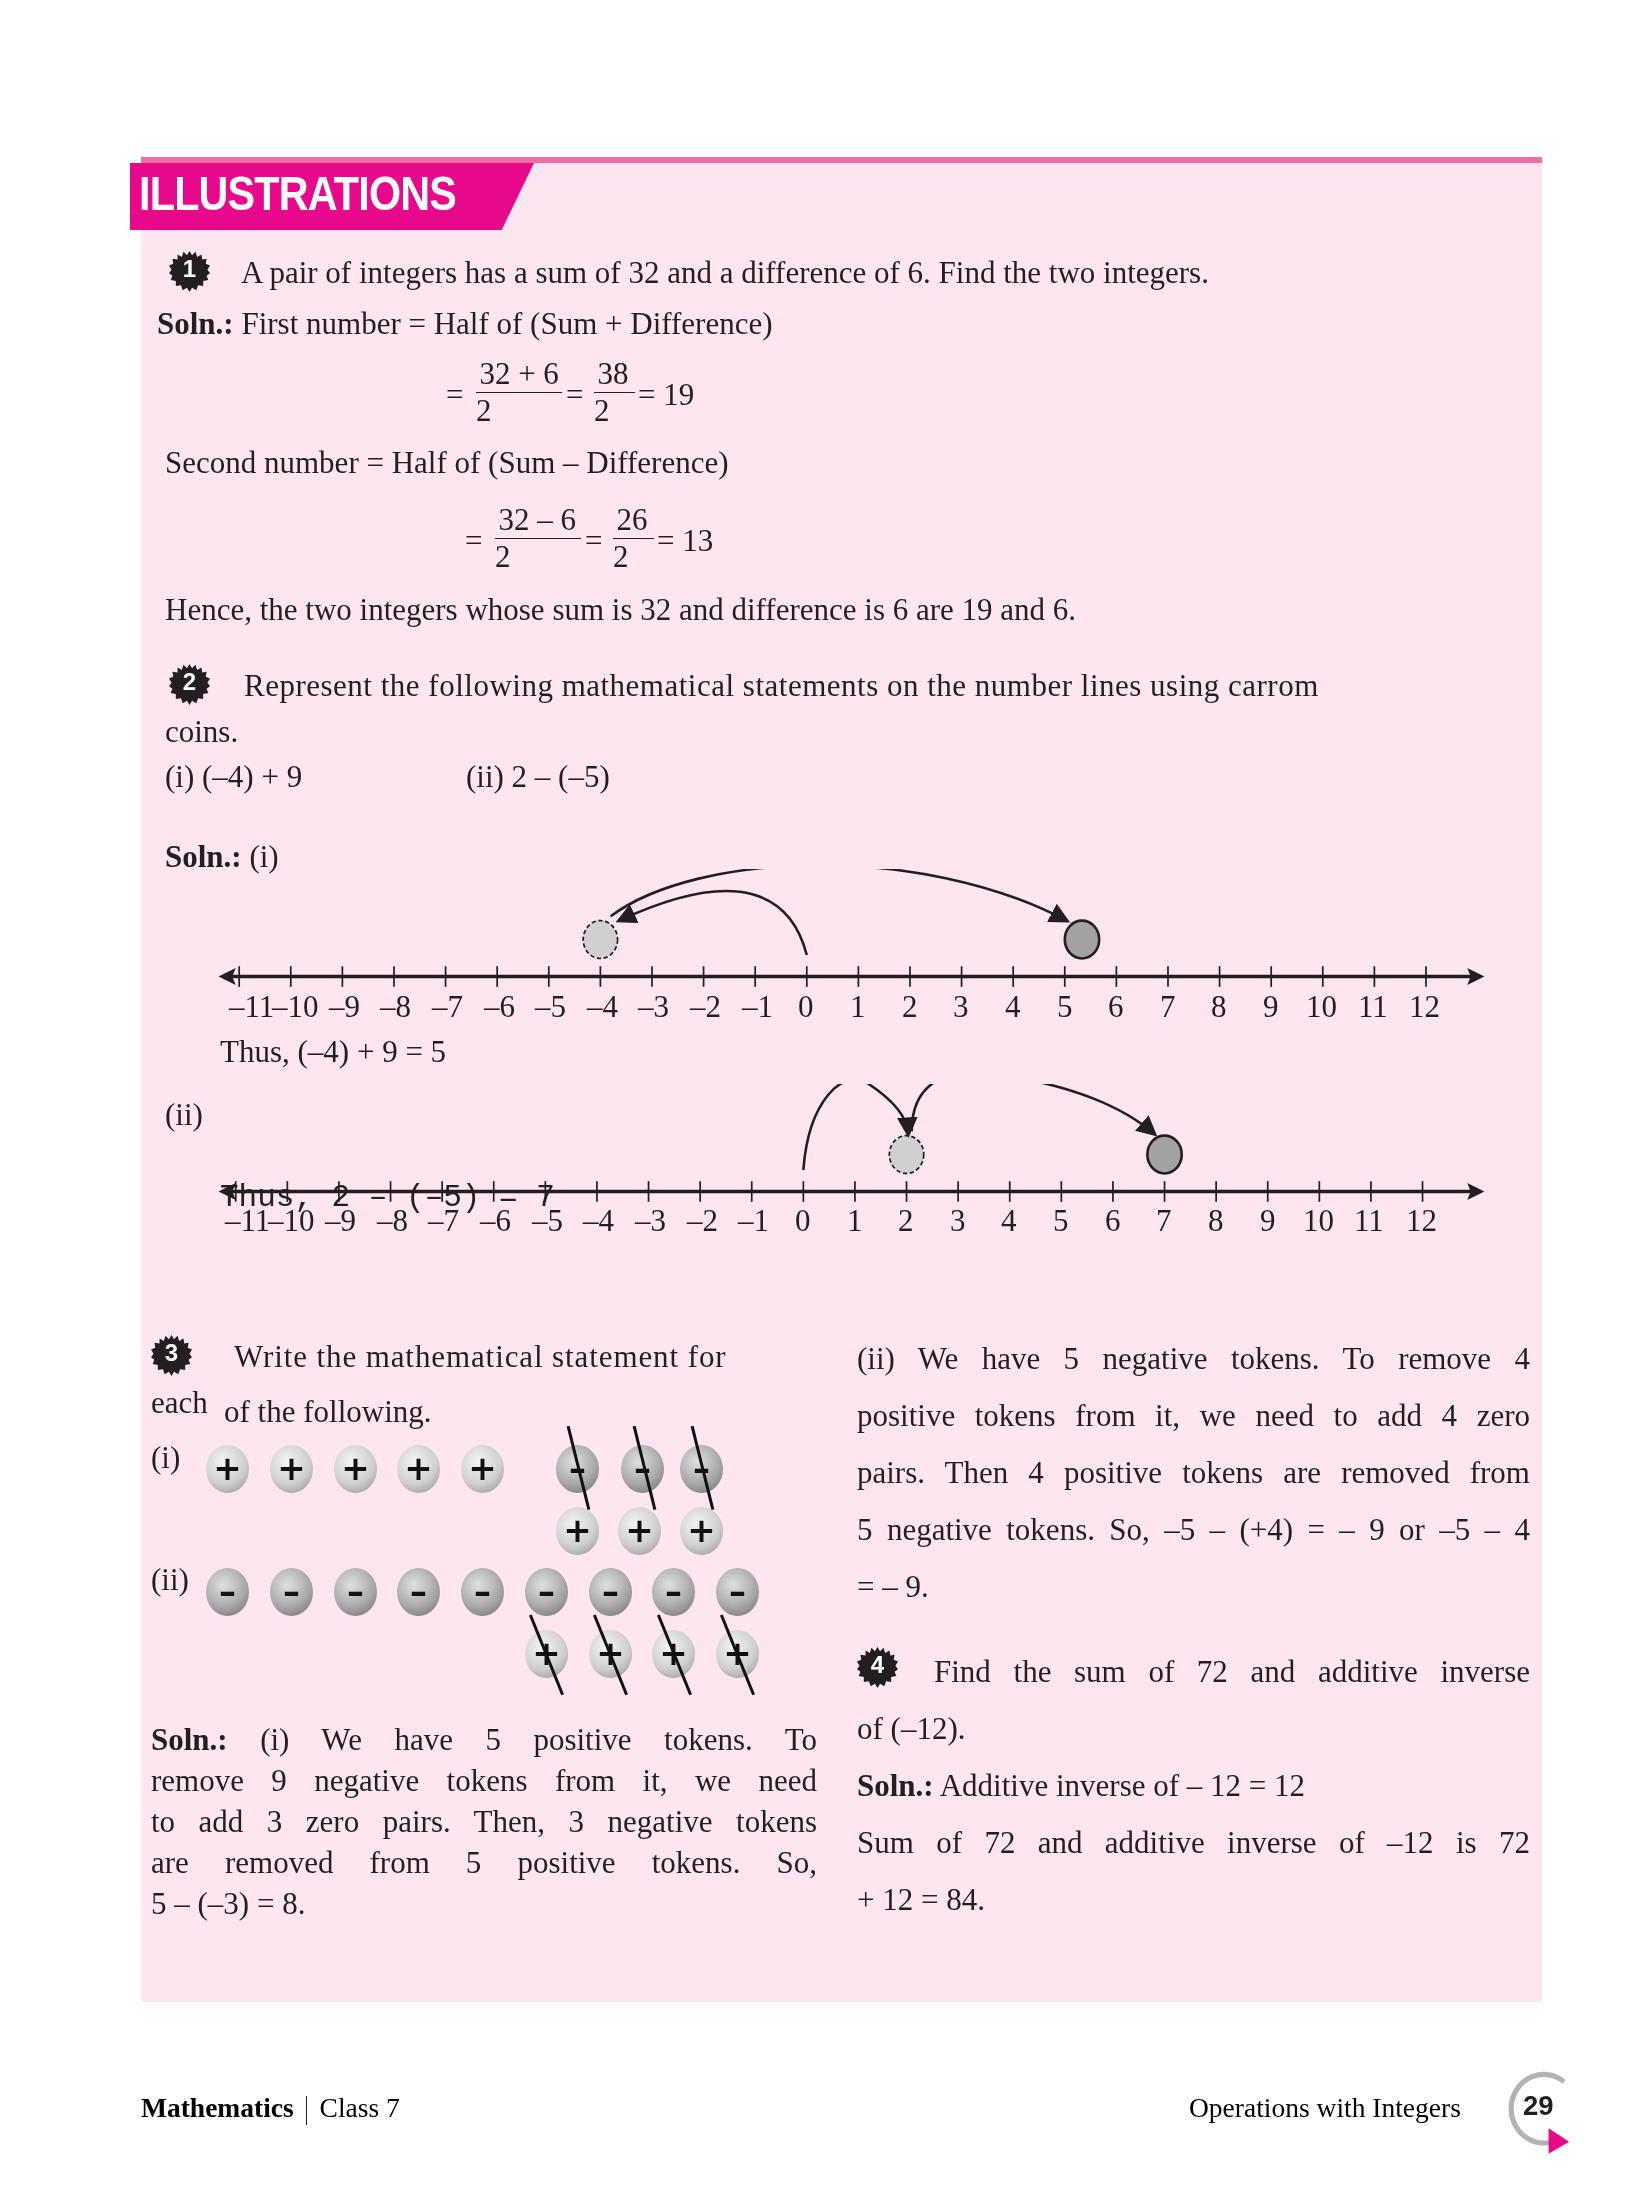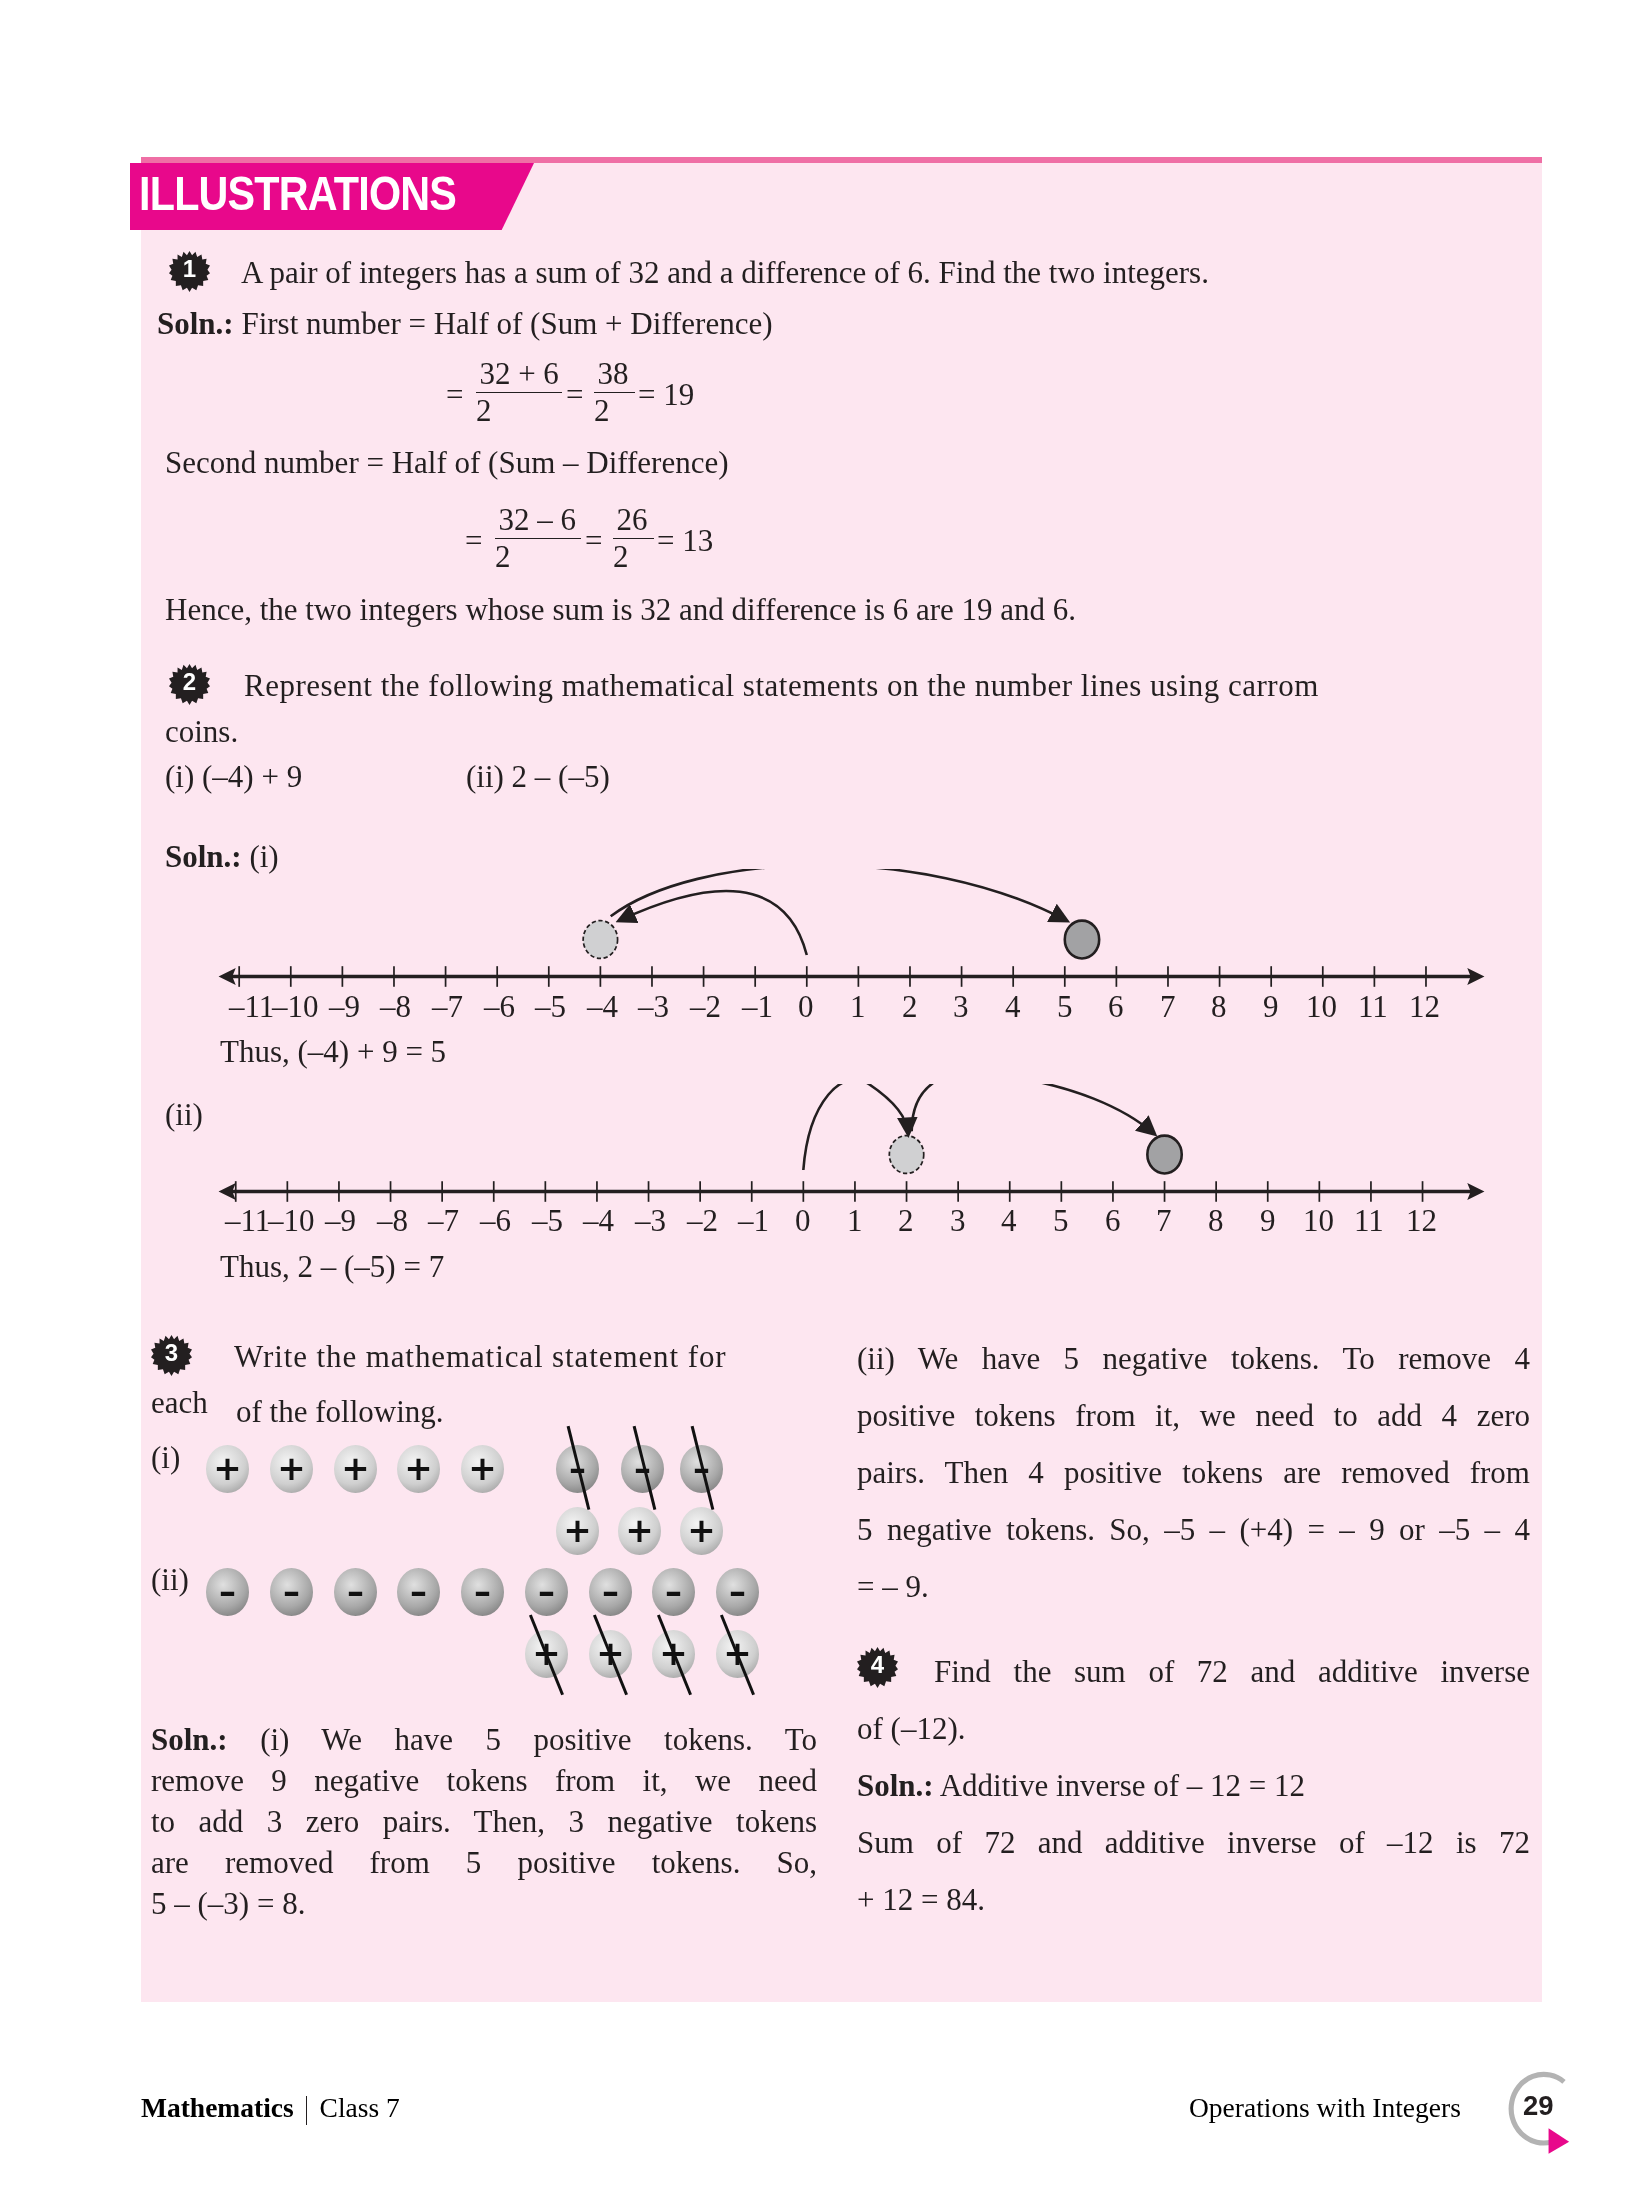--- a/index.html
+++ b/index.html
@@ -229,31 +229,31 @@
   <span class="t" style="left:1001px;top:1203px;">4</span>
   <span class="t" style="left:1053px;top:1203px;">5</span>
   <span class="t" style="left:1105px;top:1203px;">6</span>
   <span class="t" style="left:1156px;top:1203px;">7</span>
   <span class="t" style="left:1208px;top:1203px;">8</span>
   <span class="t" style="left:1260px;top:1203px;">9</span>
   <span class="t" style="left:1303px;top:1203px;">10</span>
   <span class="t" style="left:1354px;top:1203px;">11</span>
   <span class="t" style="left:1406px;top:1203px;">12</span>
 </div>
-<div class="t" style="left:220px;top:1249px;">Thus, 2 – (–5) = 7</div>
+<div class="t" style="left:220px;top:1180px;font-family:Liberation Mono, monospace;">Thus, 2 – (–5) = 7</div>
 
 <div class="qnum" style="left:151px;top:1335px;">
   <svg viewBox="0 0 48 48">
       <polygon fill="#231f20" points="24,0 27,5 31,1 33,7 38,4 39,10 44,9 43,15 48,17 45,22 48,26 44,29 46,34 40,35 40,41 34,40 32,46 27,43 24,48 21,43 16,46 14,40 8,41 8,35 2,34 4,29 0,26 3,22 0,17 5,15 4,9 10,10 10,4 15,7 17,1 21,5"></polygon>
     </svg>
   <span>3</span>
 </div>
 <div class="t" style="left:234px;top:1339px;letter-spacing:0.9px;">Write the mathematical statement for</div>
 <div class="t" style="left:151px;top:1385px;">each</div>
-<div class="t" style="left:236px;top:1394px;">of the following.</div>
+<div class="t" style="left:224px;top:1394px;">of the following.</div>
 
 <div class="t" style="left:151px;top:1440px;">(i)</div>
 <div>
   <div class="token pos" style="left:206px;top:1445px;">
       <span>+</span>
     </div>
   <div class="token pos" style="left:270px;top:1445px;">
       <span>+</span>
     </div>
   <div class="token pos" style="left:334px;top:1445px;">

